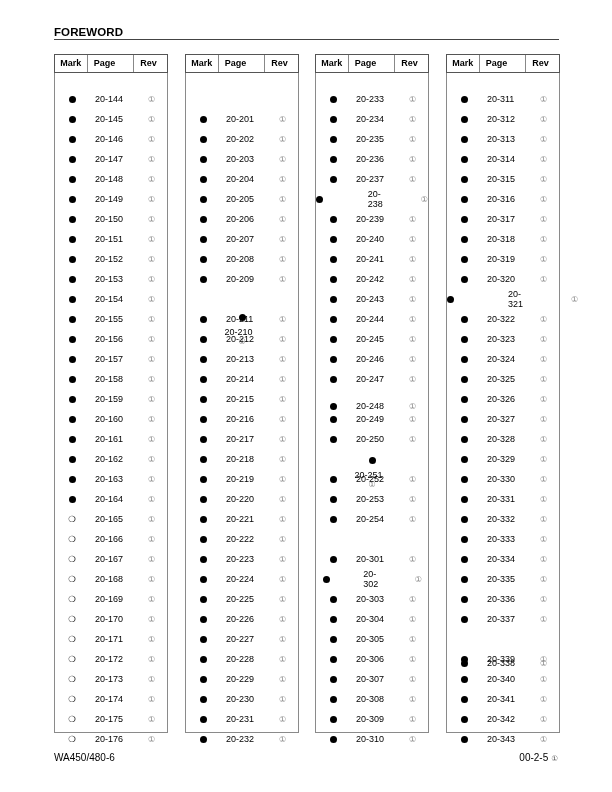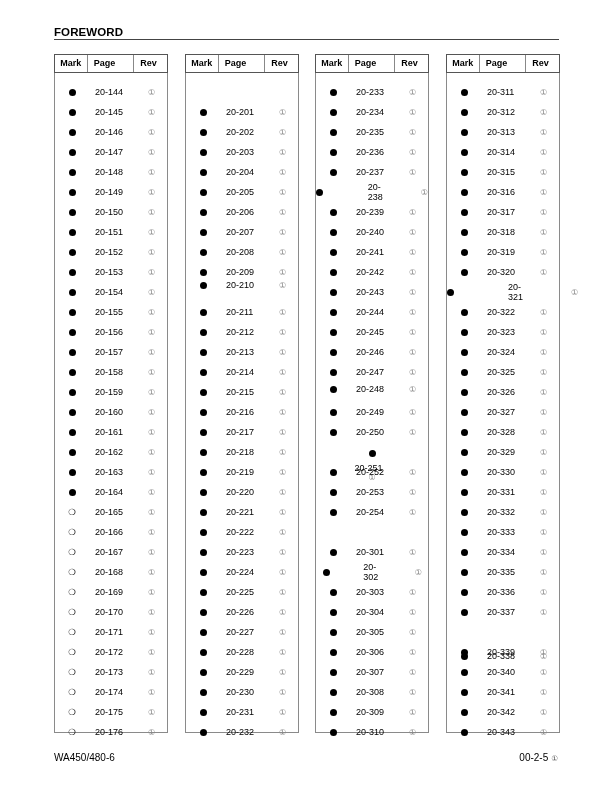--- a/index.html
+++ b/index.html
@@ -3,21 +3,21 @@
 <meta charset="utf-8">
 <style>
   html, body { margin:0; padding:0; background:#fff; }
   body { width:612px; height:792px; position:relative; overflow:hidden;
          font-family:"Liberation Sans", sans-serif; color:#000; }
   .title { position:absolute; left:54px; top:26px; font-size:11.5px; font-weight:bold; letter-spacing:0.1px; }
   .title-rule { position:absolute; left:54px; top:39px; width:505px; height:0; border-top:1px solid #444; }
   .tbl { position:absolute; top:54px; width:114px; height:679px;
          border:1px solid #8a8a8a; box-sizing:border-box; }
   .hdr { display:flex; height:19px; border-bottom:1.5px solid #555; box-sizing:border-box;
-         border-top:1.5px solid #555; border-right:1.5px solid #555; margin:-1px -1px 8px -1px;align-items:flex-end; }
+         border-top:1.5px solid #555; border-right:1.5px solid #555; margin:-1px -1px 15px -1px;align-items:flex-end; }
   .hdr div { font-size:9px; font-weight:bold; line-height:17px; box-sizing:border-box; }
   .h-mark { width:34px; text-align:center; border-right:1px solid #888; border-left:1.5px solid #555; }
   .h-page { width:47px; padding-left:6px; border-right:1px solid #888; }
   .h-rev  { width:33px; padding-left:6px; }
   .rows { position:relative; }
   .row { position:absolute; left:0; width:112px; height:20px; display:flex; align-items:center; }
   .mark { width:34px; text-align:center; font-size:9px; line-height:20px; }
   .mark .dot { display:inline-block; width:7px; height:7px; border-radius:50%; background:#000; vertical-align:middle; }
   .mark .hollow { display:inline-block; font-size:8.5px; color:#222; }
   .page { width:47px; padding-left:6px; font-size:9px; box-sizing:border-box; }
@@ -252,21 +252,21 @@
         <div class="row" style="top: 161px;">
           <div class="mark"><span class="dot"></span></div>
           <div class="page">20-208</div>
           <div class="rev">①</div>
         </div>
         <div class="row" style="top: 181px;">
           <div class="mark"><span class="dot"></span></div>
           <div class="page">20-209</div>
           <div class="rev">①</div>
         </div>
-        <div class="row" style="top: 194px;">
+        <div class="row" style="top: 219px; flex-direction: column;">
           <div class="mark"><span class="dot"></span></div>
           <div class="page">20-210</div>
           <div class="rev">①</div>
         </div>
         <div class="row" style="top: 221px;">
           <div class="mark"><span class="dot"></span></div>
           <div class="page">20-211</div>
           <div class="rev">①</div>
         </div>
         <div class="row" style="top: 241px;">
@@ -451,21 +451,21 @@
         <div class="row" style="top: 261px;">
           <div class="mark"><span class="dot"></span></div>
           <div class="page">20-246</div>
           <div class="rev">①</div>
         </div>
         <div class="row" style="top: 281px;">
           <div class="mark"><span class="dot"></span></div>
           <div class="page">20-247</div>
           <div class="rev">①</div>
         </div>
-        <div class="row" style="top: 298px;">
+        <div class="row" style="top: 308px;">
           <div class="mark"><span class="dot"></span></div>
           <div class="page">20-248</div>
           <div class="rev">①</div>
         </div>
         <div class="row" style="top: 321px;">
           <div class="mark"><span class="dot"></span></div>
           <div class="page">20-249</div>
           <div class="rev">①</div>
         </div>
         <div class="row" style="top: 341px;">

